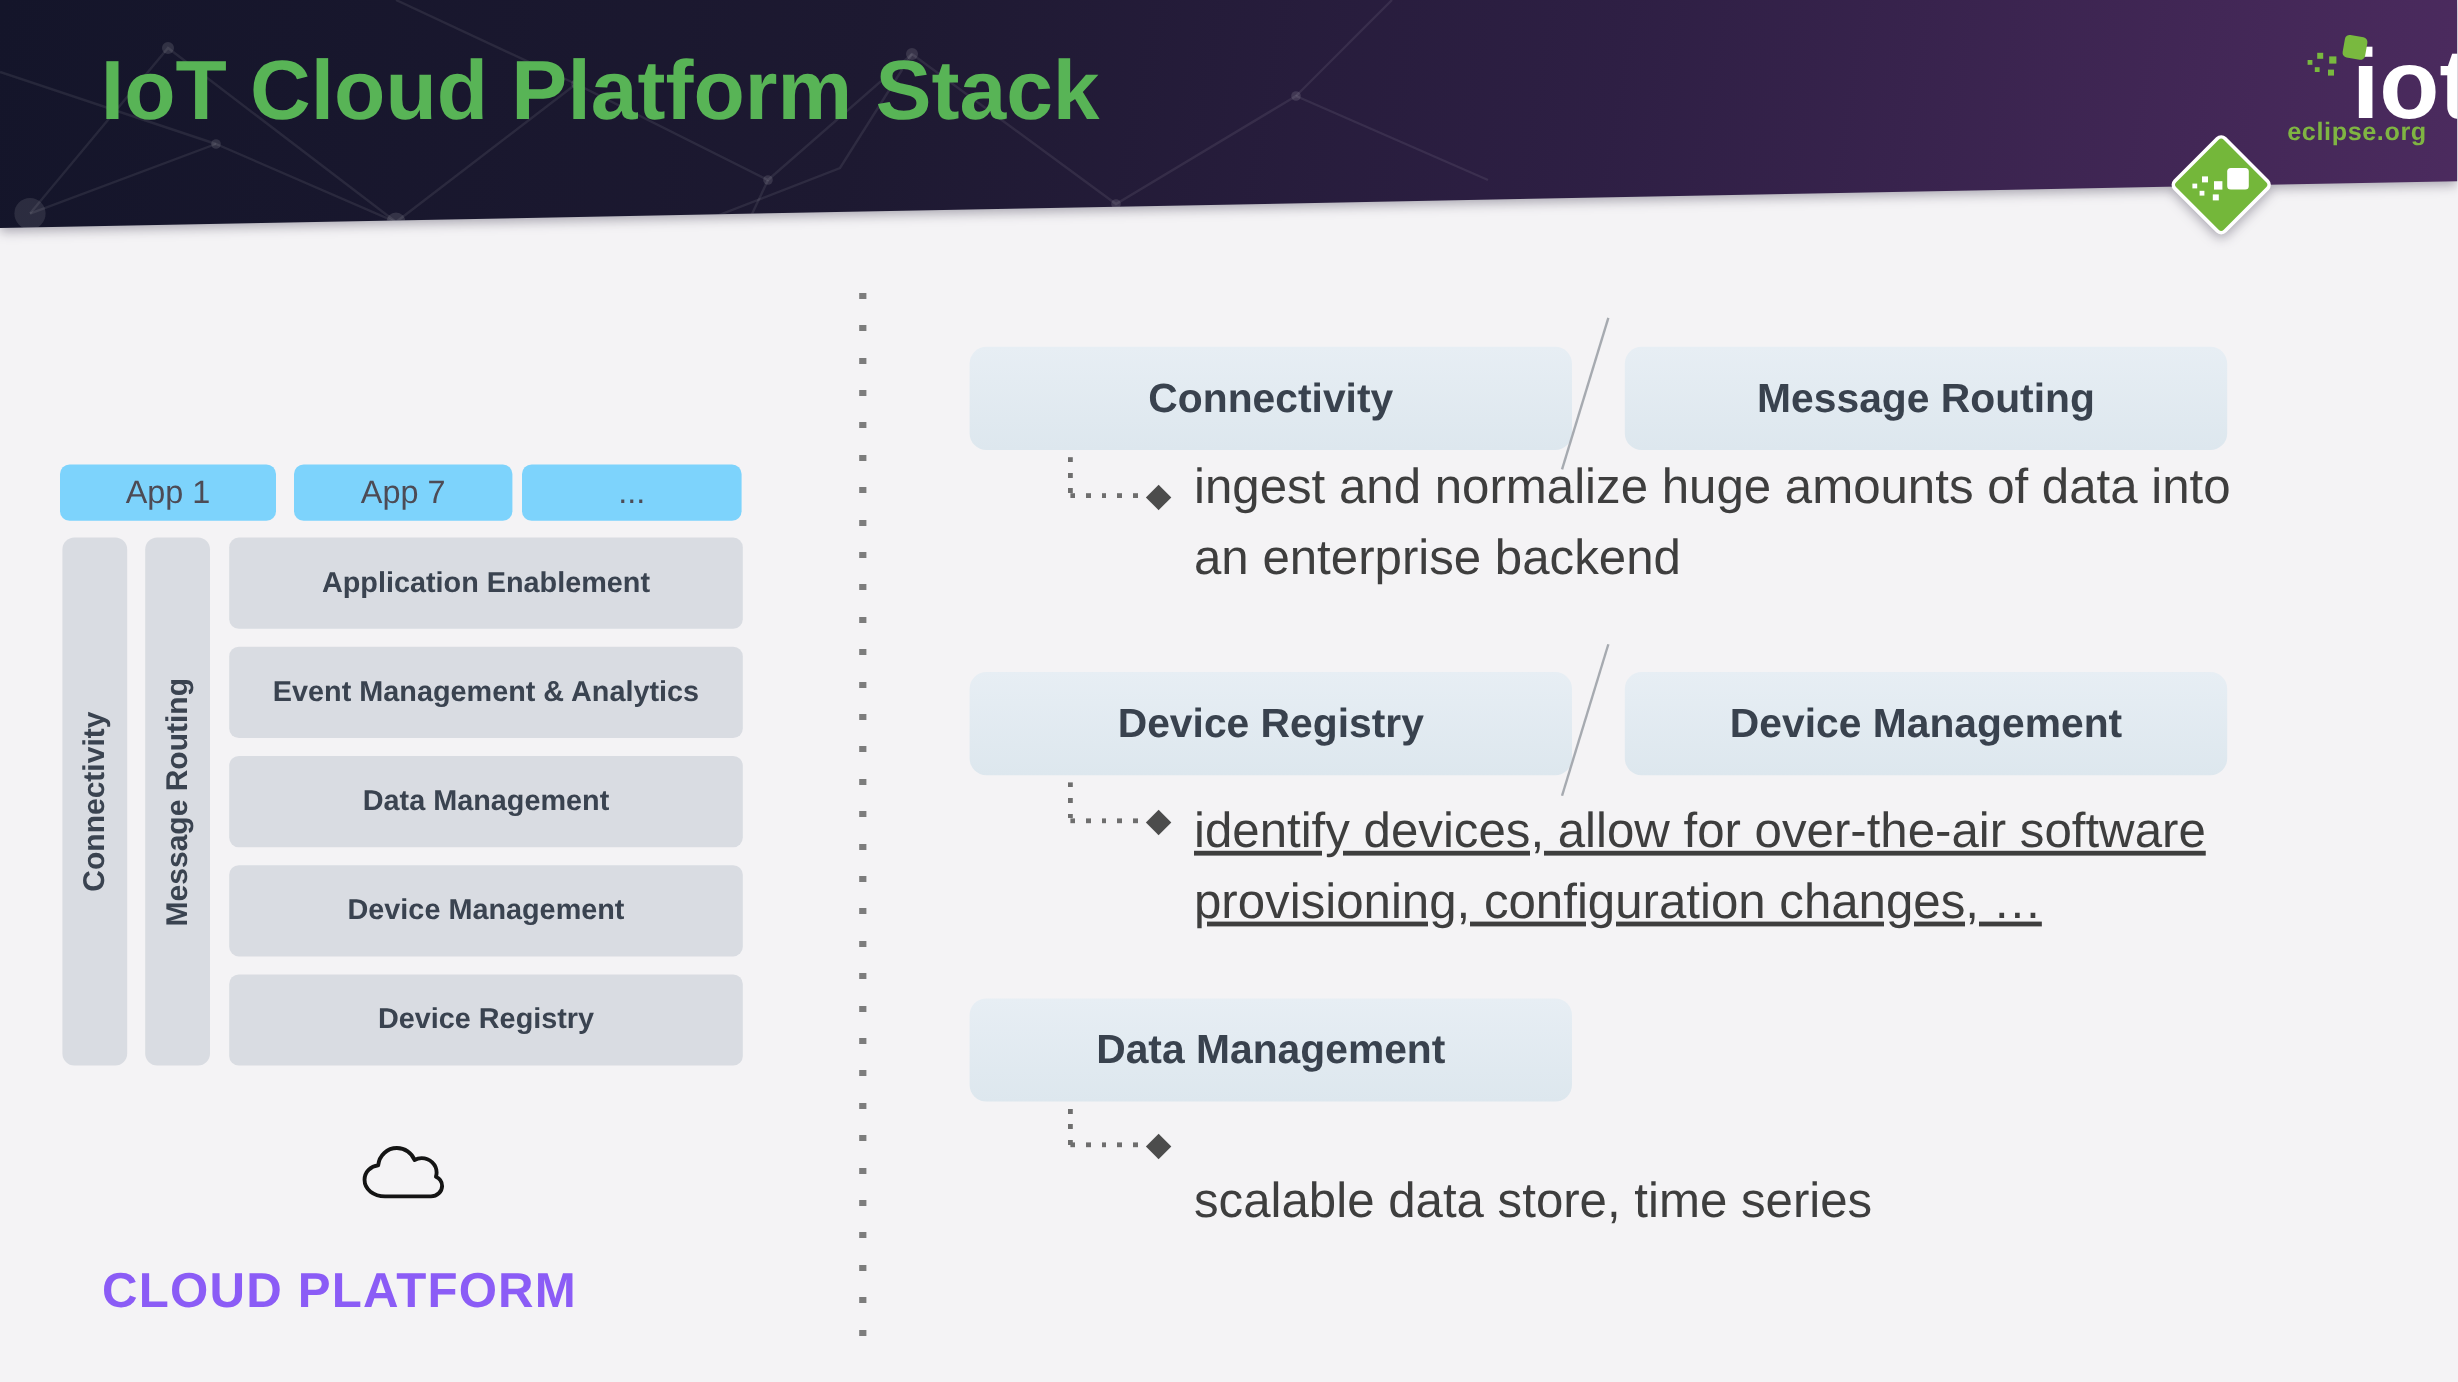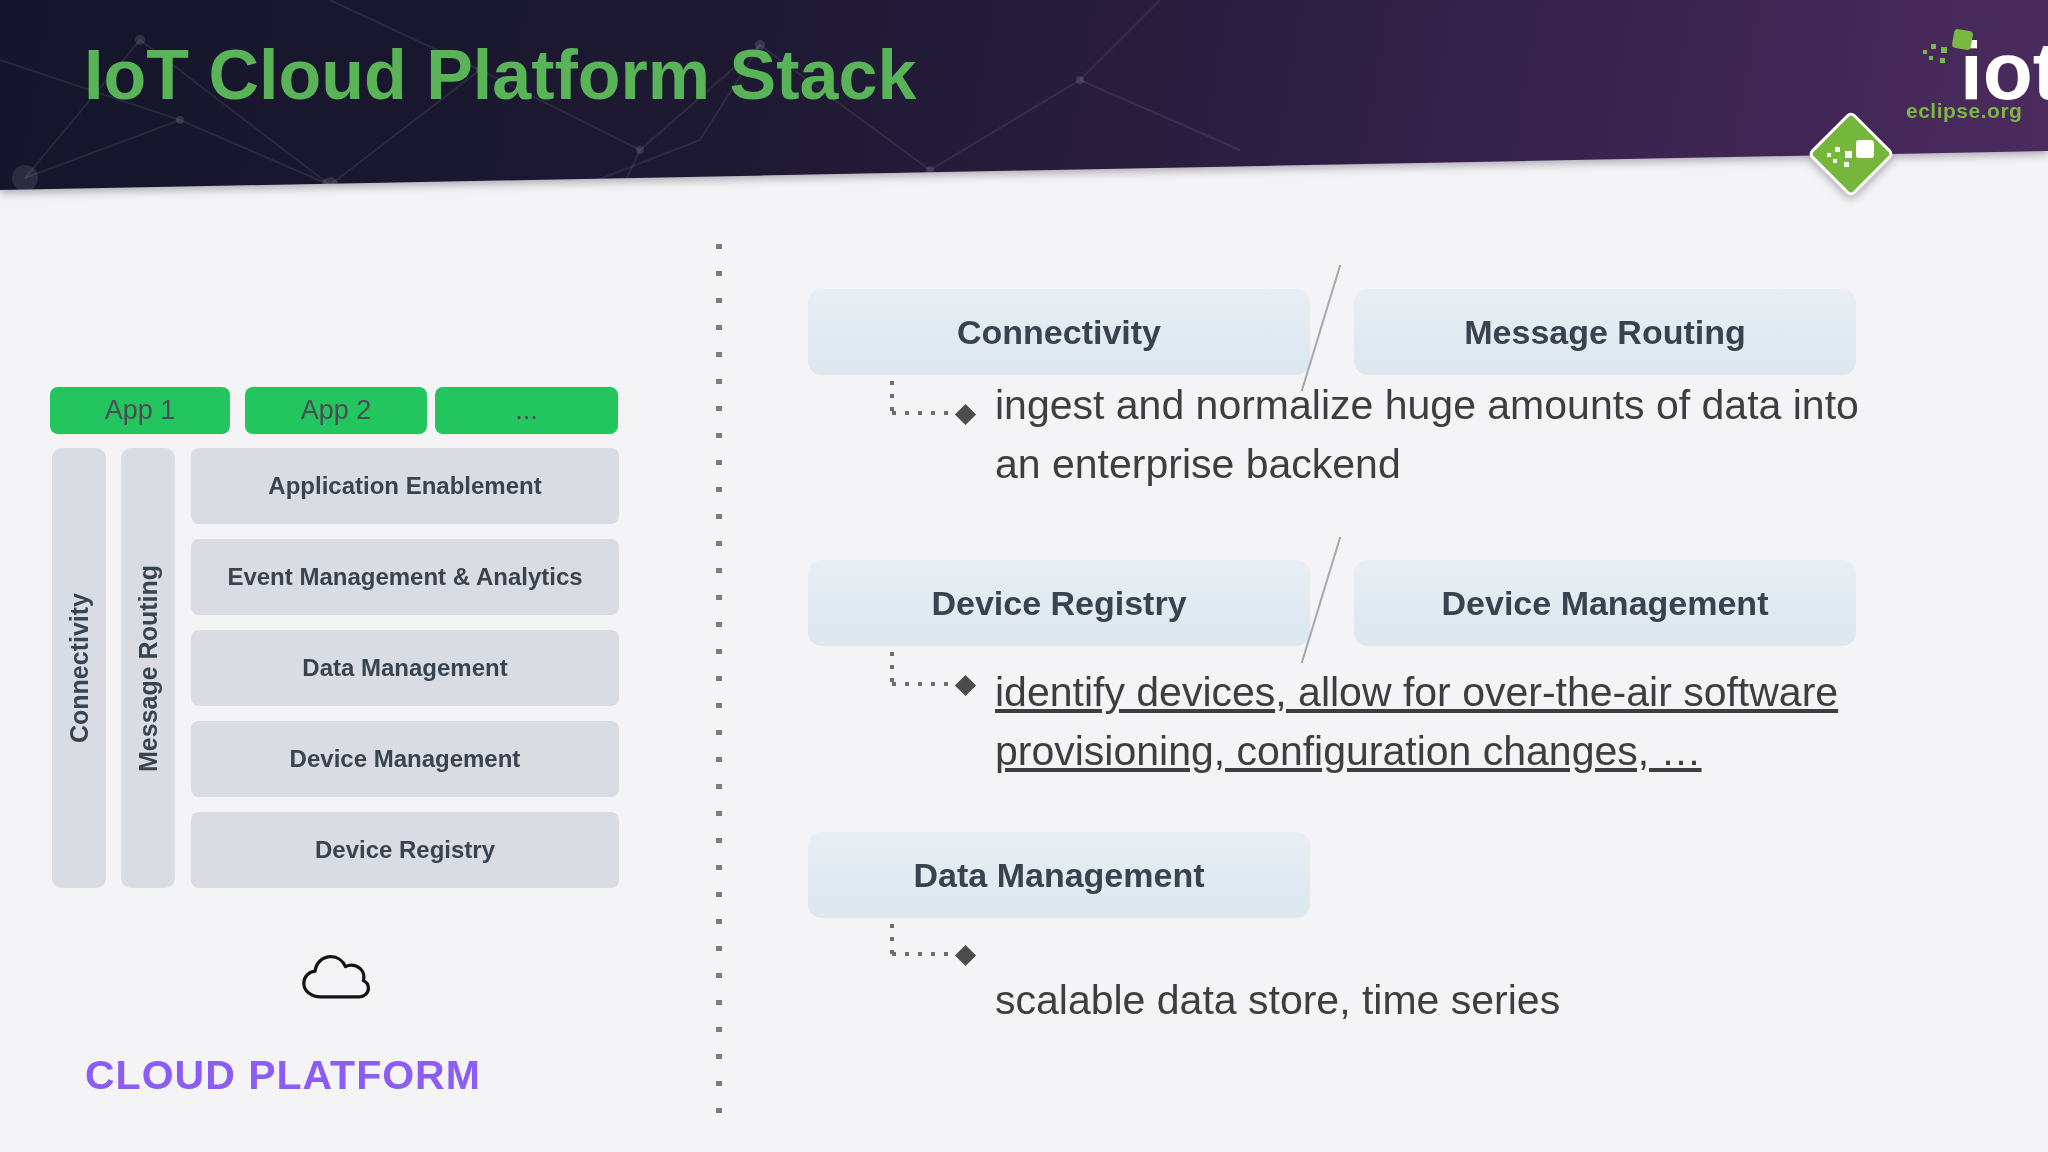--- a/index.html
+++ b/index.html
@@ -24,21 +24,21 @@
   .iot-brand{position:absolute;left:1948px;top:18px;margin:12px;
     font-size:82px;font-weight:700;line-height:1;color:#ffffff;}
   .eclipse-domain{position:absolute;left:1906px;top:99px;
     font-size:21px;font-weight:700;color:#7fb542;letter-spacing:0.5px;}
   .trail-sq{position:absolute;background:#79b93f;}
   .logo-diamond{position:absolute;left:1820px;top:123px;width:56px;height:56px;
     background:#74b73a;border:3px solid #ffffff;border-radius:6px;transform:rotate(45deg);}
   .motif-sq{position:absolute;background:#ffffff;}
 
   
-  .app-box{position:absolute;top:387px;height:47px;border-radius:8px;background:#22c55e;
+  .app-box{position:absolute;top:387px;height:47px;border-radius:8px;background:#7dd3fc;
     display:flex;align-items:center;justify-content:center;
     font-size:27px;color:#4d4b55;}
   .vbar{position:absolute;top:448px;height:440px;width:54px;border-radius:10px;background:#d9dce2;
     display:flex;align-items:center;justify-content:center;}
   .vbar span{writing-mode:vertical-rl;transform:rotate(180deg);
     font-size:25px;font-weight:700;color:#3a4350;white-space:nowrap;}
   .hbox{position:absolute;left:191px;width:428px;height:76px;border-radius:8px;background:#d9dce2;
     display:flex;align-items:center;justify-content:center;
     font-size:24px;font-weight:700;color:#3a4350;}
   .cloud-wrap{position:absolute;left:300px;top:953px;width:72px;height:50px;}
@@ -117,21 +117,21 @@
       <div class="motif-sq" style="left:1845px;top:151px;width:7px;height:7px;"></div>
       <div class="motif-sq" style="left:1844px;top:162px;width:5px;height:5px;"></div>
       <div class="motif-sq" style="left:1856px;top:140px;width:18px;height:18px;border-radius:3px;"></div>
     </div>
   </div>
 
   <div class="app-box" style="left:50px;width:180px;">
     <span>App 1</span>
   </div>
   <div class="app-box" style="left:245px;width:182px;">
-    <span>App 2</span>
+    <span>App 7</span>
   </div>
   <div class="app-box" style="left:435px;width:183px;">
     <span>...</span>
   </div>
 
   <div class="vbar" style="left:52px;">
     <span>Connectivity</span>
   </div>
   <div class="vbar" style="left:121px;">
     <span>Message Routing</span>

